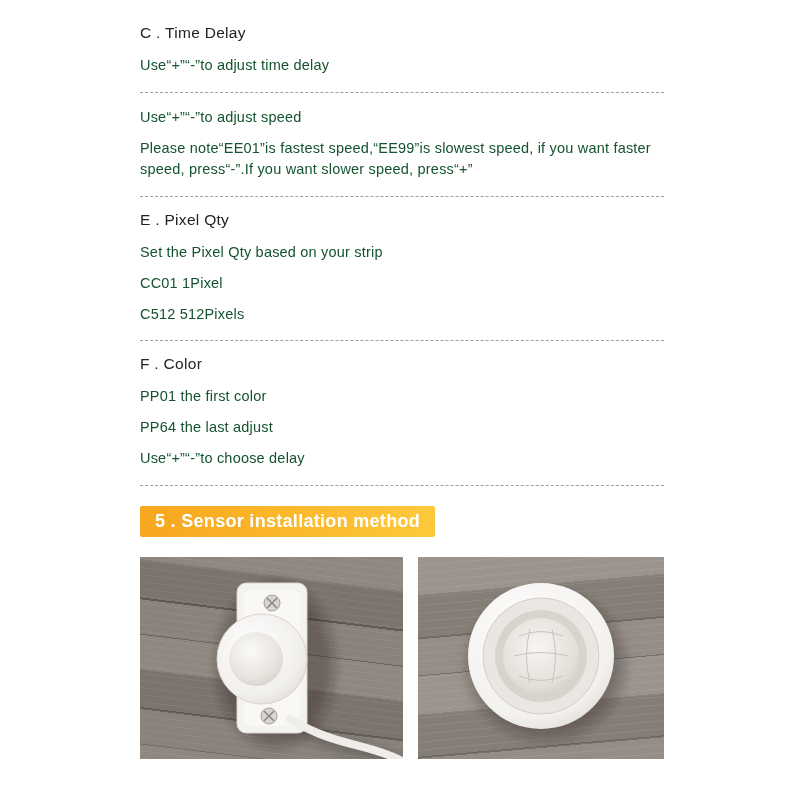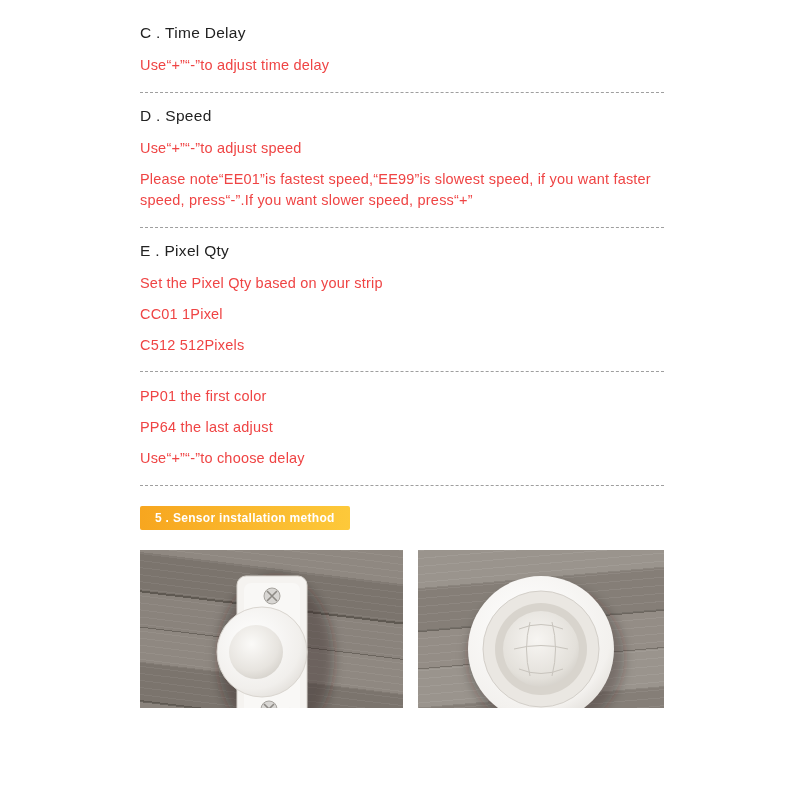--- a/index.html
+++ b/index.html
@@ -1,23 +1,23 @@
 <!DOCTYPE html>
 <html><head>
 <meta charset="utf-8">
 <style>
   *{box-sizing:border-box;margin:0;padding:0}
   html,body{width:800px;height:800px}
   body{background:#ffffff;font-family:"Liberation Sans",sans-serif;color:#3a3a3a}
-  .page{width:800px;height:708px;padding:16px 136px 8px 140px;overflow:hidden;background:#fff}
+  .page{width:800px;height:800px;padding:16px 136px 8px 140px;overflow:hidden;background:#fff}
   .sec-heading{font-size:15.5px;font-weight:400;color:#222;margin:8px 0 13px;letter-spacing:.3px}
-  .line{font-size:14.5px;line-height:1.5;margin:0 0 9px;color:#ef4444;letter-spacing:.2px}
+  .line{font-size:14.5px;line-height:1.5;margin:0 0 9px;color:#14532d;letter-spacing:.2px}
   .divider{border-top:1px dashed #9f9f9f;margin:15px 0 14px;height:0}
   .banner{display:inline-block;background:linear-gradient(90deg,#f7a61f,#fdc93a);color:#ffffff;
-          font-weight:bold;font-size:12px;padding:5px 15px;border-radius:2px;margin:6px 0 20px;letter-spacing:.3px}
+          font-weight:bold;font-size:18px;padding:5px 15px;border-radius:2px;margin:6px 0 20px;letter-spacing:.3px}
   .photos{display:flex;gap:15px}
   figure{margin:0}
   .photo{height:202px;position:relative;overflow:hidden}
   .photo-left{width:263px}
   .photo-right{width:246px}
   .wood-a{
     background-color:#857e77;
     background-image:
       repeating-linear-gradient(187deg, rgba(255,255,255,.06) 0 1px, rgba(255,255,255,0) 1px 7px),
       repeating-linear-gradient(187deg, #8f8881 0 34px, #827b74 34px 35px, #7b746d 35px 72px, #5f5952 72px 74px, #8a837c 74px 108px, #6b655e 108px 109px);
@@ -36,37 +36,37 @@
 <div class="page">
 
   <section>
     <h3 class="sec-heading">C . Time Delay</h3>
     <p class="line">Use“+”“-”to adjust time delay</p>
   </section>
 
   <div class="divider"></div>
 
   <section>
-    <h3 class="sec-heading">D .  Speed</h3>
     <p class="line">Use“+”“-”to adjust speed</p>
     <p class="line">Please note“EE01”is fastest speed,“EE99”is slowest speed, if you want faster speed, press“-”.If you want slower speed, press“+”</p>
   </section>
 
   <div class="divider"></div>
 
   <section>
     <h3 class="sec-heading">E . Pixel Qty</h3>
     <p class="line">Set the Pixel Qty based on your strip</p>
     <p class="line">CC01 1Pixel</p>
     <p class="line">C512 512Pixels</p>
   </section>
 
   <div class="divider"></div>
 
   <section>
+    <h3 class="sec-heading">F . Color</h3>
     <p class="line">PP01 the first color</p>
     <p class="line">PP64 the last adjust</p>
     <p class="line">Use“+”“-”to choose delay</p>
   </section>
 
   <div class="divider"></div>
 
   <div class="banner">5 . Sensor installation method</div>
 
   <div class="photos">

